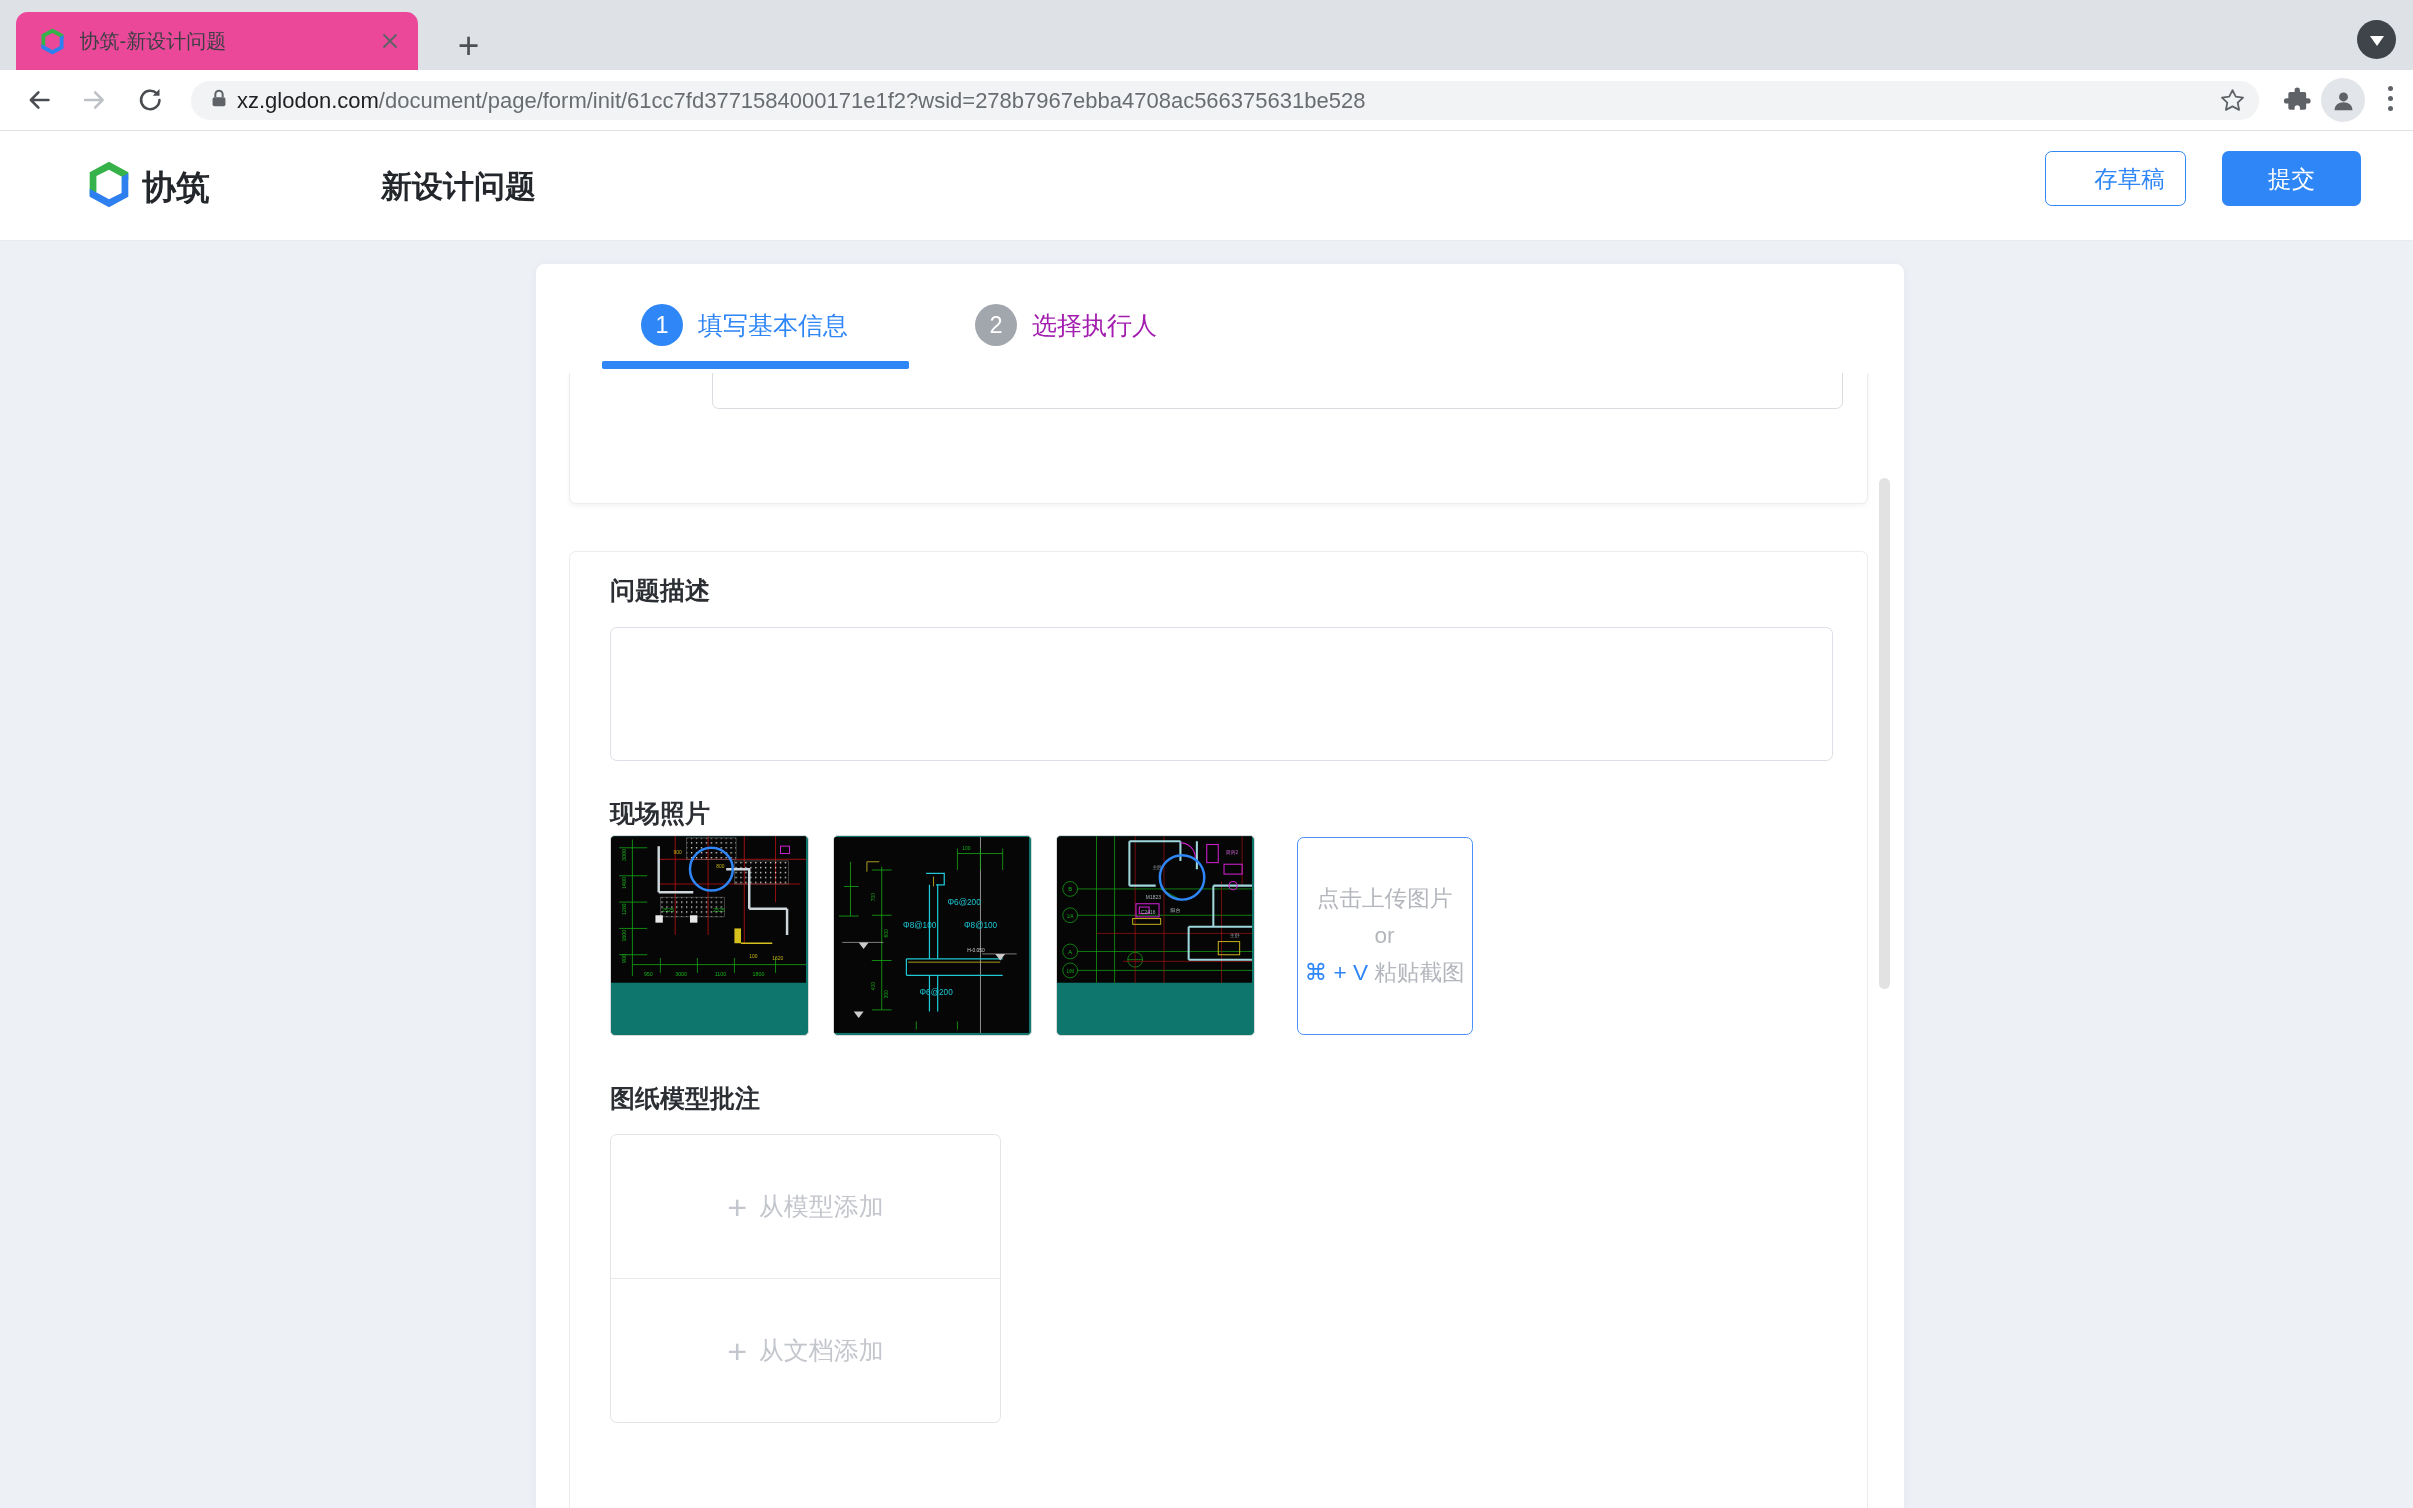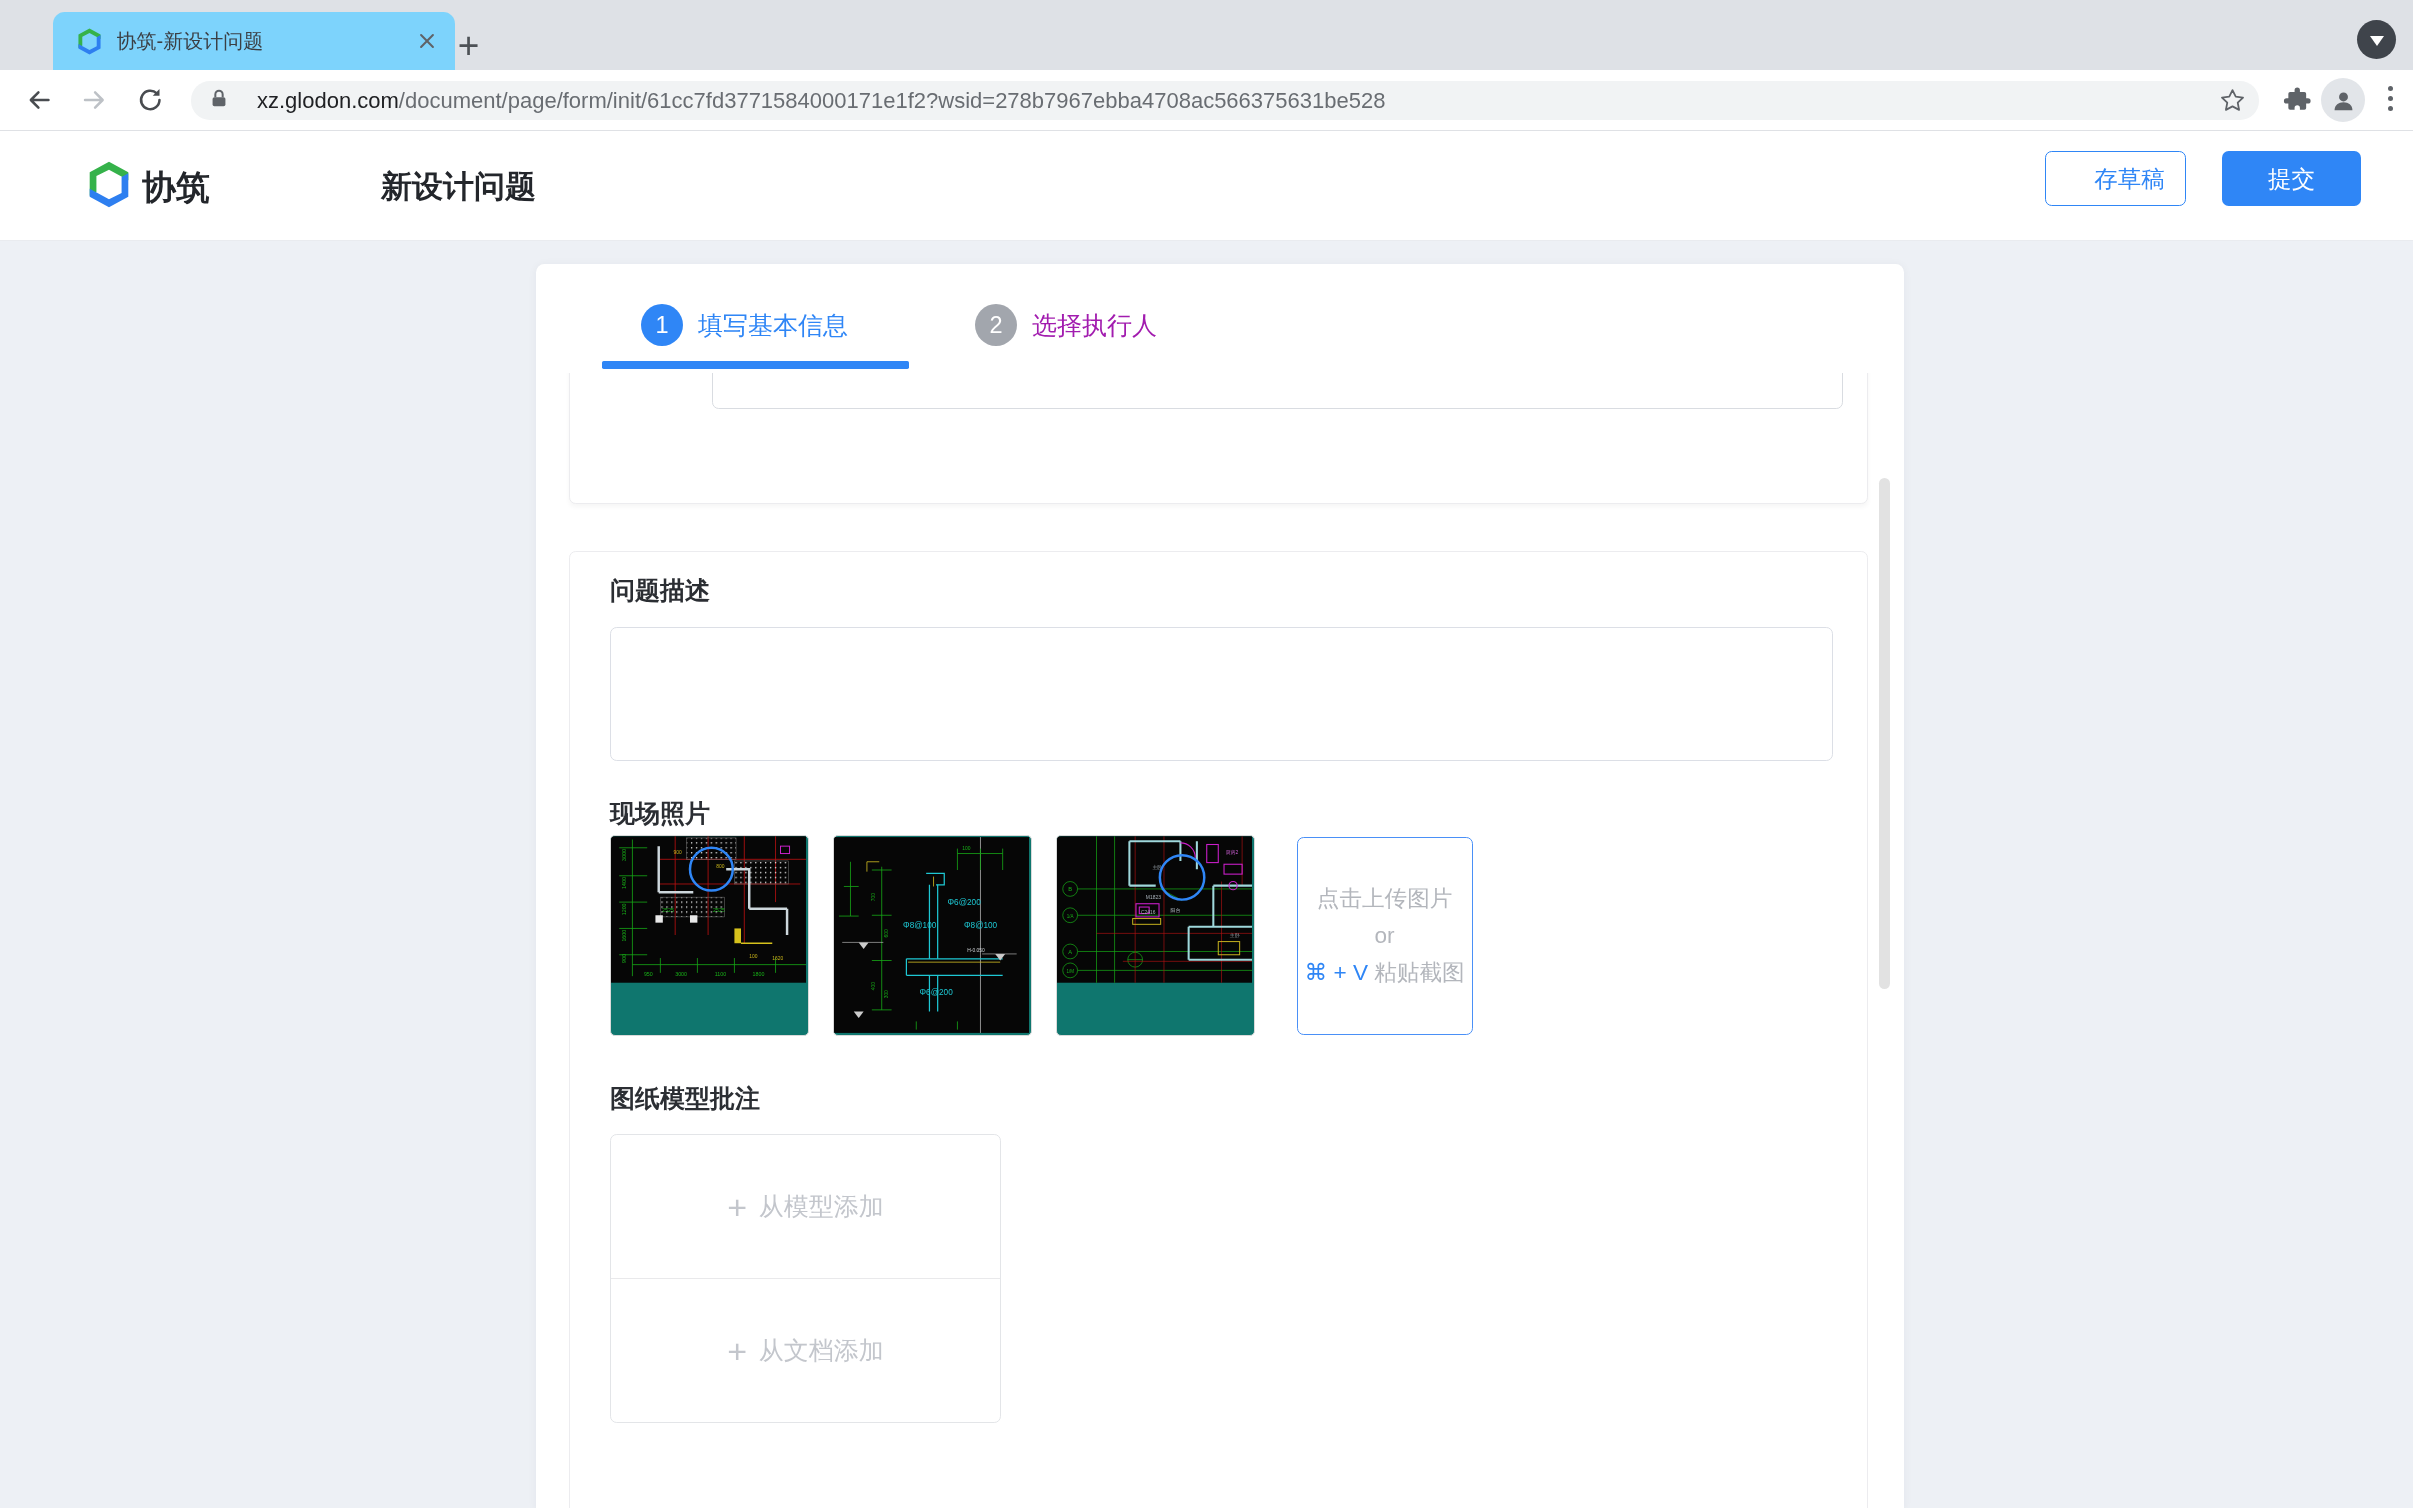--- a/index.html
+++ b/index.html
@@ -1,36 +1,36 @@
 <!DOCTYPE html>
 <html style="font-size:13.4px"><head>
 <meta charset="utf-8">
 <style>
   html,body{margin:0;padding:0;}
   body{width:2413px;height:1508px;overflow:hidden;background:#edf0f5;
        font-family:"Liberation Sans","DejaVu Sans",sans-serif;}
   .abs{position:absolute;}
   
   .tabstrip{position:relative;height:70px;background:#dee1e6;}
-  .tab{position:absolute;left:16px;top:11.7px;width:402px;height:59px;background:#7dd3fc;
-       border-radius:11.7px 11.7px 0 0;display:flex;align-items:center;padding:0 17px 0 23.5px;box-sizing:border-box;margin-left:37px;}
+  .tab{position:absolute;left:16px;top:11.7px;width:402px;height:59px;background:#ec4899;
+       border-radius:11.7px 11.7px 0 0;display:flex;align-items:center;padding:0 17px 0 23.5px;box-sizing:border-box;}
   .favicon{width:25px;height:27px;flex:0 0 auto;}
   .tab-title{margin-left:15px;font-size:20px;color:#3b3f44;white-space:nowrap;overflow:hidden;flex:1;}
   .tab-close{width:22px;height:22px;flex:0 0 auto;margin-left:10px;}
   .newtab{position:absolute;left:445px;top:22px;width:47px;height:47px;border-radius:50%;
           display:flex;align-items:center;justify-content:center;font-size:37px;color:#4d5156;font-weight:300;}
   .tabsearch{position:absolute;right:17px;top:20px;width:39px;height:39px;border-radius:50%;background:#3f444b;
              display:flex;align-items:center;justify-content:center;}
   .tri-white{width:0;height:0;border-left:7.5px solid transparent;border-right:7.5px solid transparent;
              border-top:10px solid #fff;margin-top:2.5px;}
   .toolbar{position:relative;height:60px;background:#fff;border-bottom:1.7px solid #dfe1e5;}
   .navbtn{position:absolute;top:50%;transform:translateY(-50%);width:28.5px;height:28.5px;}
   .omnibox{position:absolute;left:191px;top:11px;width:2068px;height:39px;background:#f1f3f4;border-radius:19px;
            display:flex;align-items:center;padding-left:17px;box-sizing:border-box;}
-  .urltext{font-size:22px;white-space:nowrap;margin-left:27px;text-align:right;}
+  .urltext{font-size:22px;white-space:nowrap;margin-left:7px;text-align:right;}
   .url-host{color:#202124;}
   .url-path{color:#696d72;}
   .star{position:absolute;right:13.4px;top:5.9px;}
   .avatar{position:absolute;left:2321px;top:8.4px;width:44px;height:44px;border-radius:50%;background:#e2e5e9;
           display:flex;align-items:center;justify-content:center;}
   .kebab{position:absolute;left:2388px;top:16px;width:6.7px;display:flex;flex-direction:column;gap:5px;}
   .kebab i{width:5px;height:5px;border-radius:50%;background:#5f6368;}
   
   .appheader{position:relative;height:109px;background:#fff;border-bottom:1.7px solid #e9ebef;}
   .brand{position:absolute;left:142px;top:34px;font-size:34px;font-weight:700;color:#23262b;}

